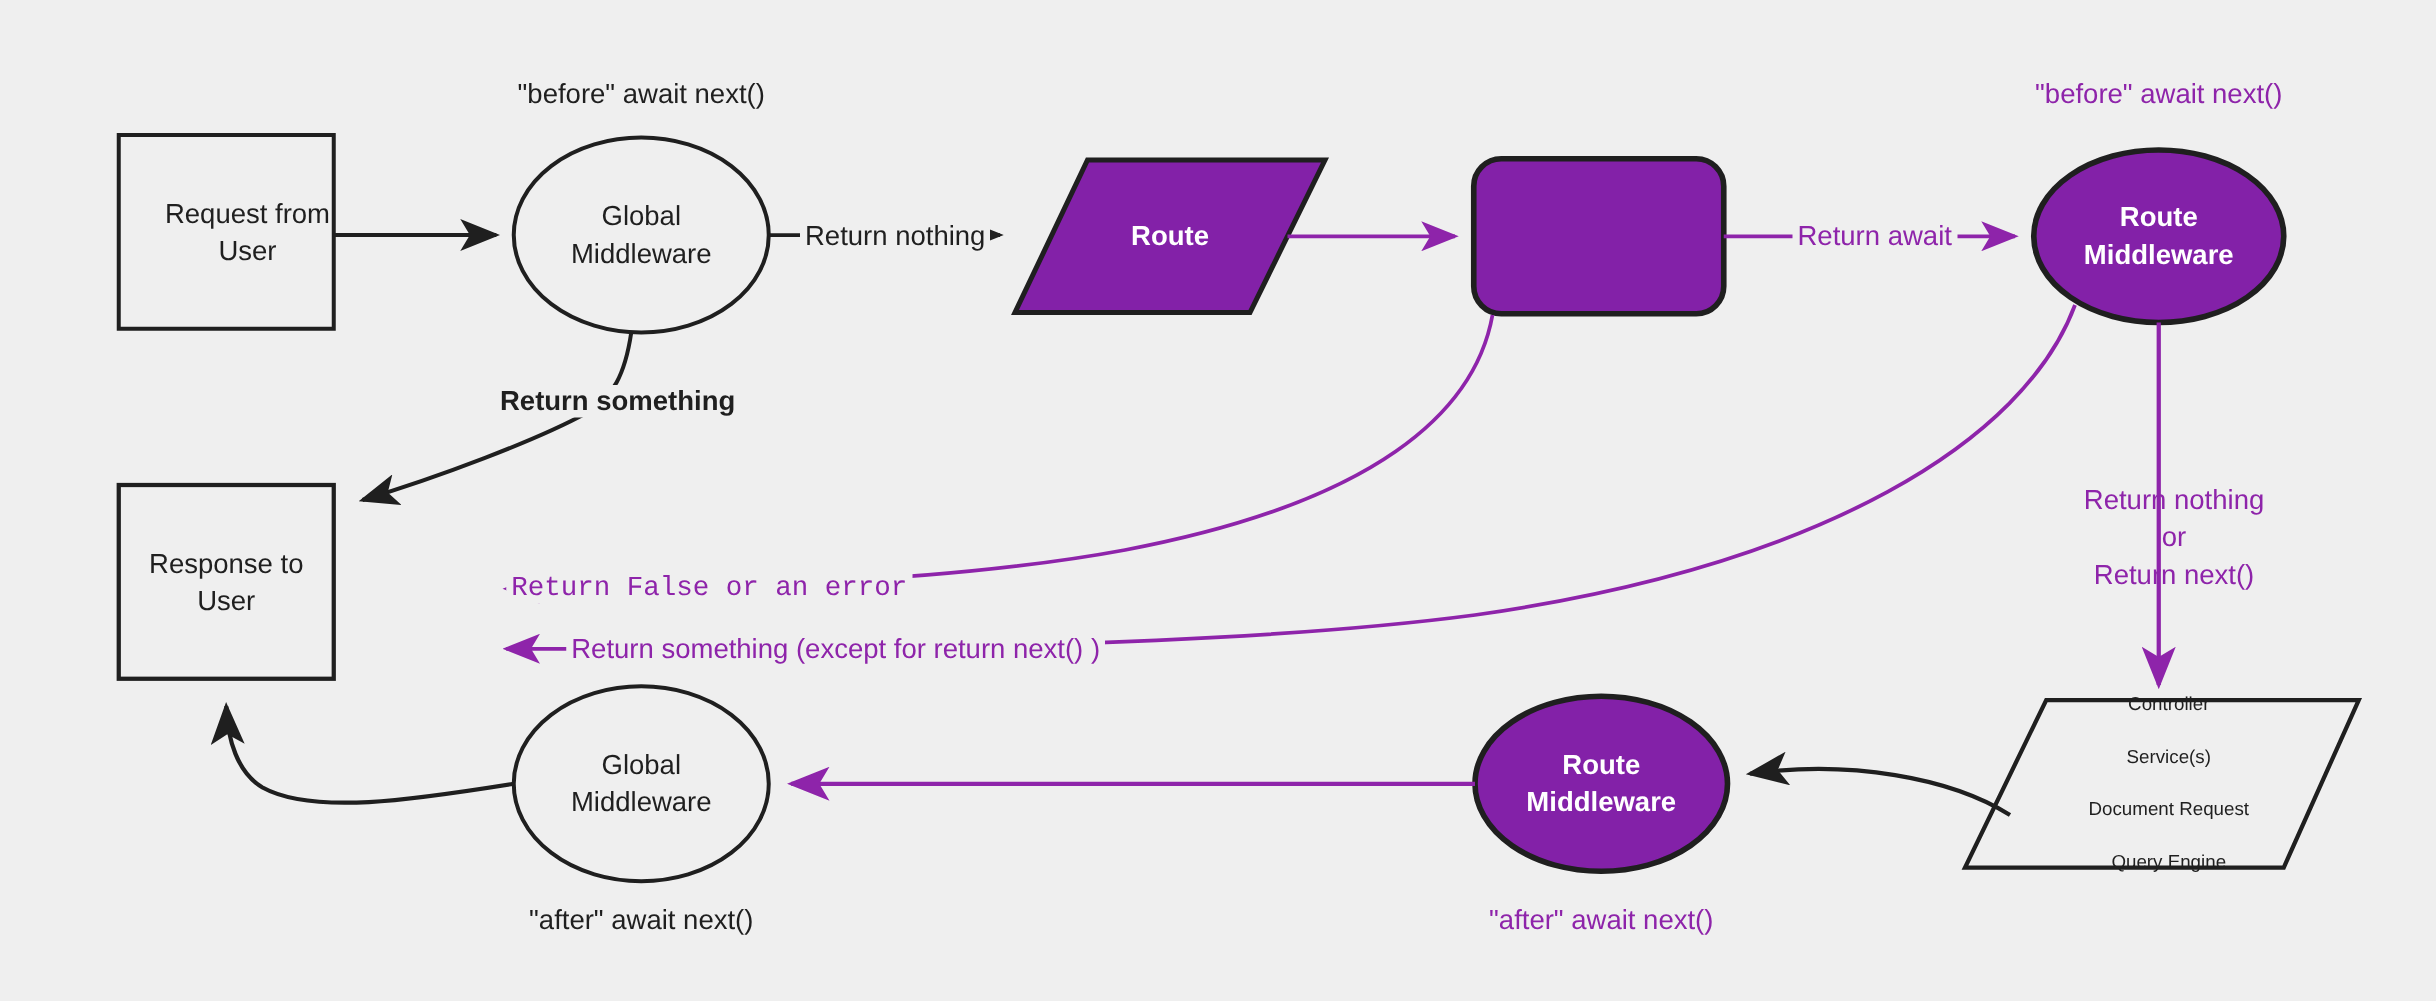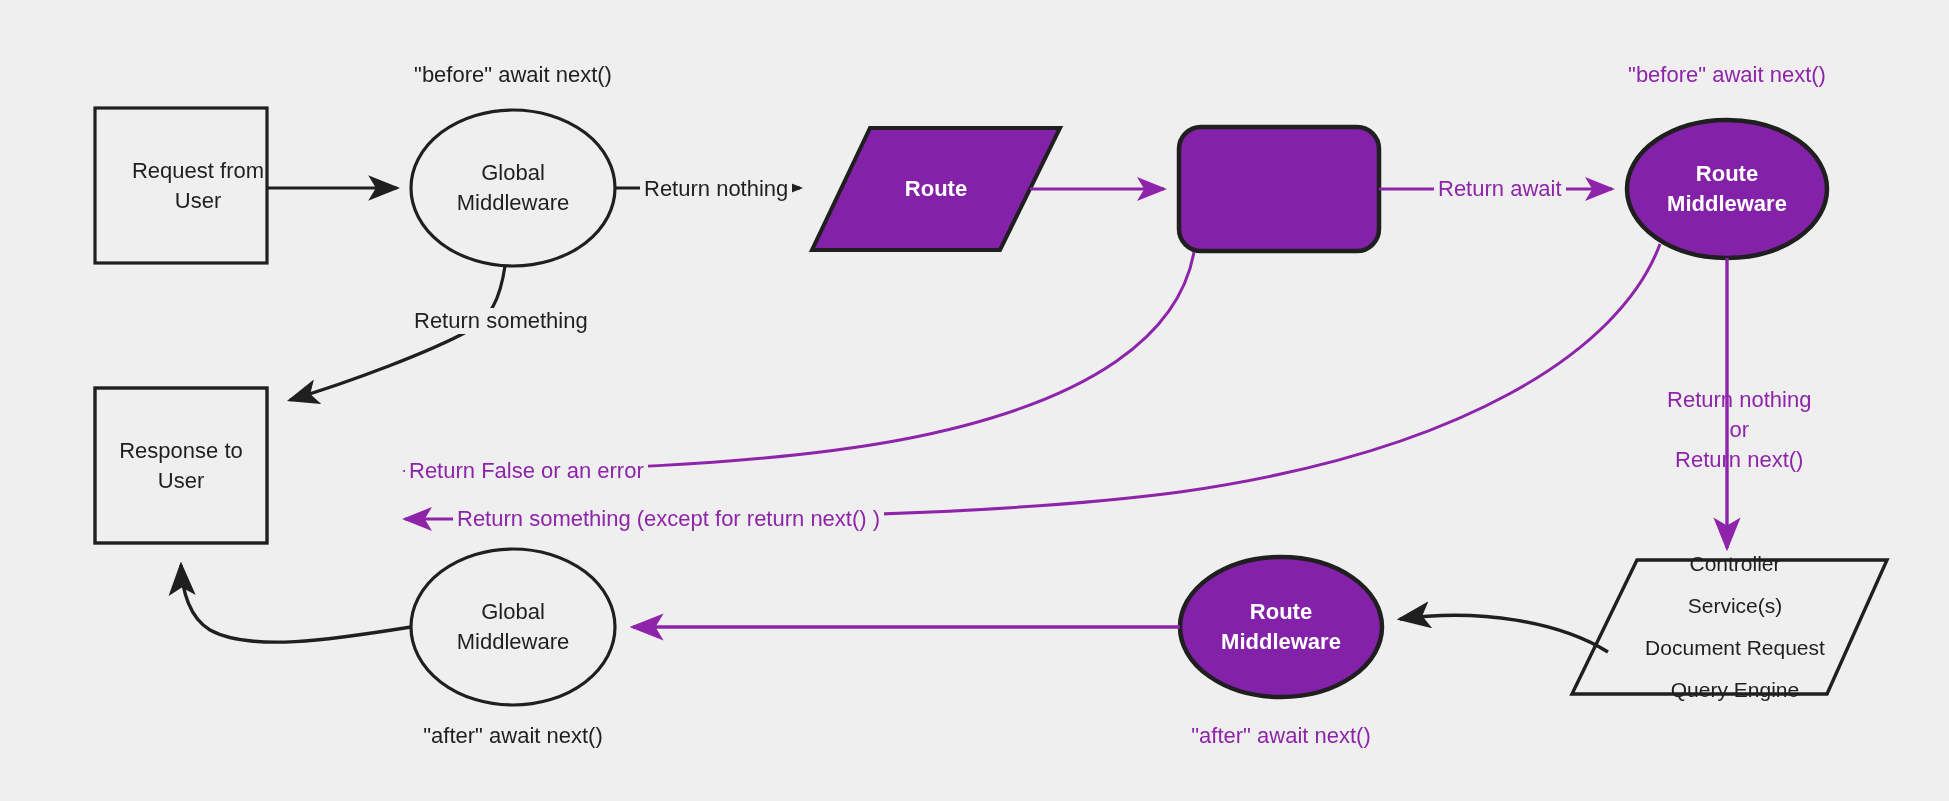--- a/index.html
+++ b/index.html
@@ -47,21 +47,21 @@
     white-space: pre;
     pointer-events: none;
   }
   .cap {
     position: absolute;
     text-align: center;
     white-space: pre;
     pointer-events: none;
   }
   .fs22 { font-size: 22px; }
-  .fs21 { font-size: 21px; gap: 12px; }
+  .fs21 { font-size: 15px; gap: 12px; }
   .lh30 { line-height: 30px; }
 </style>
 </head>
 <body>
 
 <div id="stage">
 
   <svg viewBox="0 0 1949 801">
     <defs>
       <marker id="arrowDark" markerWidth="10" markerHeight="8" refX="9" refY="4" orient="auto" markerUnits="strokeWidth">
@@ -150,31 +150,31 @@
     <span>Middleware</span>
   </div>
 
   <div class="nodeLabel dark fs22 lh30" style="left:95px; top:388px; width:172px; height:155px;">
     <span>Response to</span>
     <span>User</span>
   </div>
 
   <div class="edgeLabel dark fs22" style="left:640px; top:176px;">Return nothing</div>
 
-  <div class="edgeLabel dark fs22" style="left:410px; top:308px;">Return something</div>
+  <div class="edgeLabel dark fs22" style="left:396px; top:308px;font-weight:bold;">Return something</div>
 
   <div class="edgeLabel purpleTxt fs22" style="left:1434px; top:176px;">Return await</div>
 
   <div class="cap purpleTxt fs22 lh30" style="left:1622px; top:355px; width:210px;">
     <span>Return nothing</span>
     <span>or</span>
     <span>Return next()</span>
   </div>
 
-  <div class="edgeLabel purpleTxt fs22" style="left:405px; top:458px;">Return False or an error</div>
+  <div class="edgeLabel purpleTxt fs22" style="left:405px; top:458px;font-family:Liberation Mono, monospace;">Return False or an error</div>
 
   <div class="edgeLabel purpleTxt fs22" style="left:405px; top:506px;margin-left:48px;">Return something (except for return next() )</div>
 
   <div class="cap dark fs22" style="left:363px; top:62px; width:300px;">"before" await next()</div>
 
   <div class="cap purpleTxt fs22" style="left:1577px; top:62px; width:300px;">"before" await next()</div>
 
   <div class="cap dark fs22" style="left:363px; top:723px; width:300px;">"after" await next()</div>
 
   <div class="cap purpleTxt fs22" style="left:1131px; top:723px; width:300px;">"after" await next()</div>

